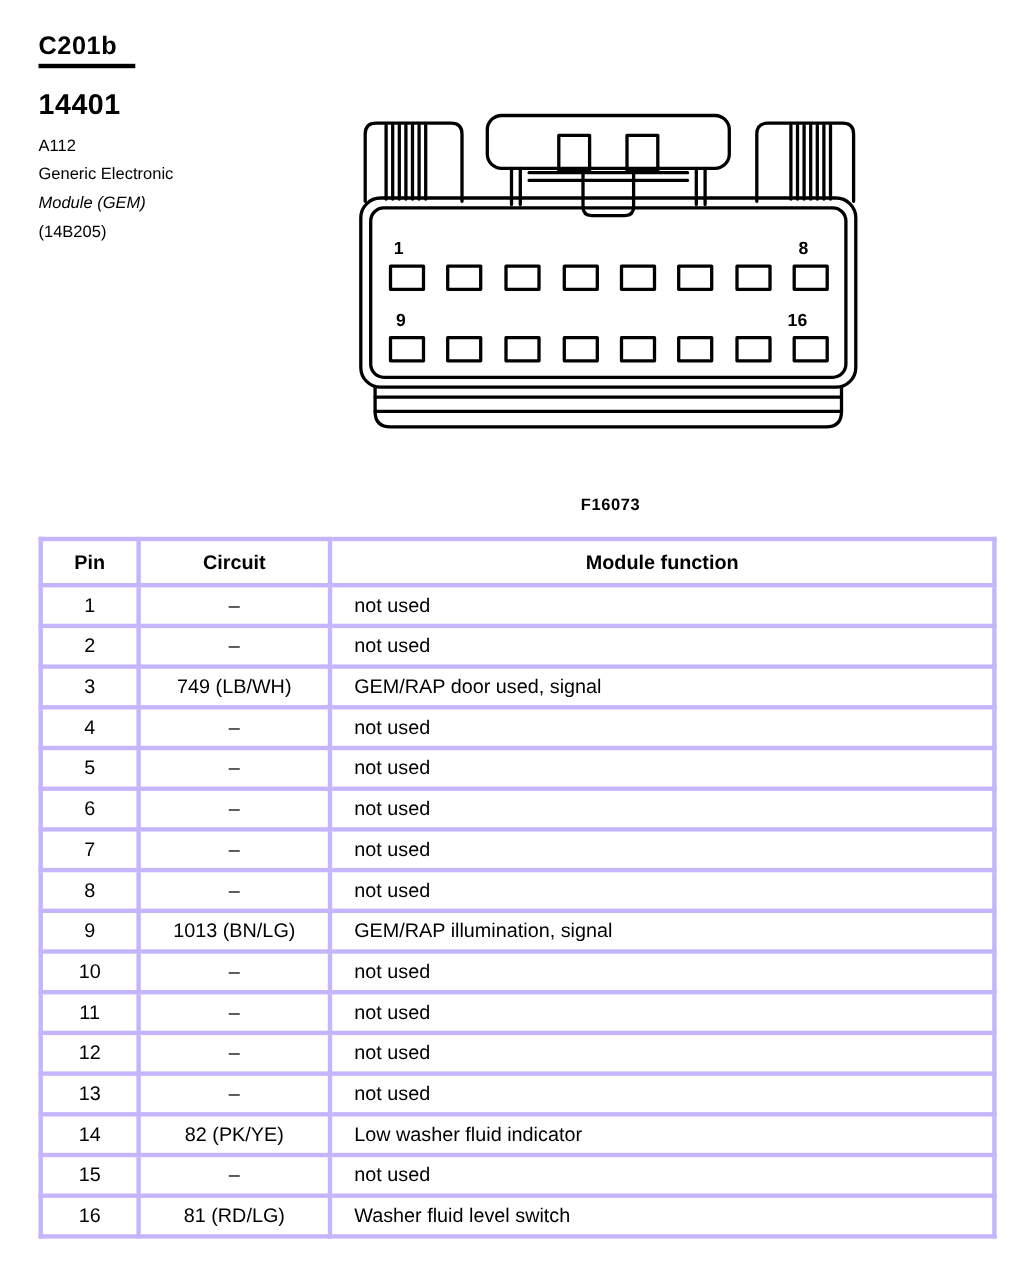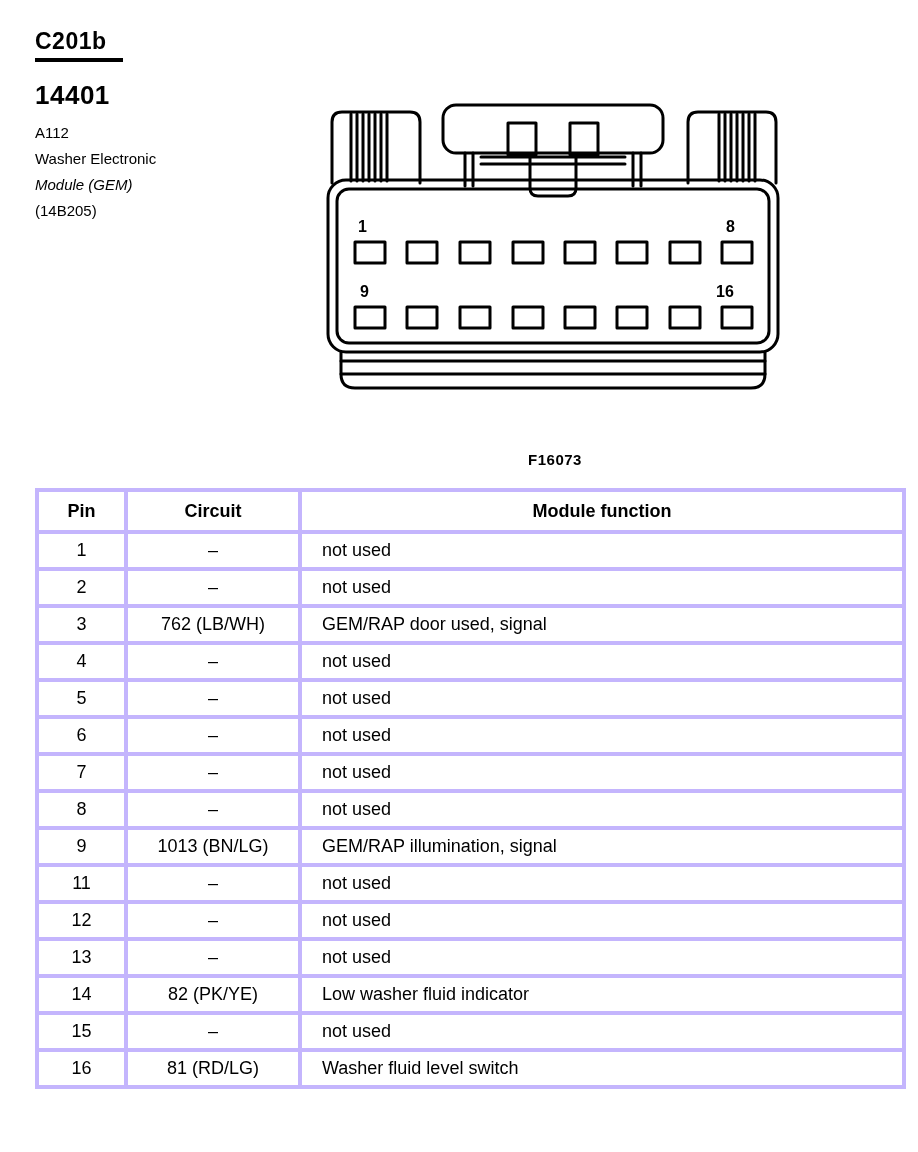--- a/index.html
+++ b/index.html
@@ -67,21 +67,21 @@
 </head>
 <body>
 
 <div class="page">
 
   <div class="connector-id">C201b</div>
   <div class="part-number">14401</div>
 
   <div class="component-block">
     <div>A112</div>
-    <div>Washer Electronic</div>
+    <div>Generic Electronic</div>
     <div class="it">Module (GEM)</div>
     <div>(14B205)</div>
   </div>
 
   <div class="connector-figure">
     <svg width="460" height="295" viewBox="0 0 460 295" fill="none" stroke="#000" stroke-width="3" stroke-linejoin="round" stroke-linecap="round">
 
       <g>
         <path d="M7,83 V22 Q7,12 17,12 H85 Q95,12 95,22 V83"></path>
         <path d="M26,14 V81 M32,14 V81 M38,14 V81 M44,14 V81 M50,14 V81 M56,14 V81 M62,14 V81"></path>
@@ -155,21 +155,21 @@
           <td class="col-circuit">–</td>
           <td class="col-fn">not used</td>
         </tr>
         <tr>
           <td class="col-pin">2</td>
           <td class="col-circuit">–</td>
           <td class="col-fn">not used</td>
         </tr>
         <tr>
           <td class="col-pin">3</td>
-          <td class="col-circuit">762 (LB/WH)</td>
+          <td class="col-circuit">749 (LB/WH)</td>
           <td class="col-fn">GEM/RAP door used, signal</td>
         </tr>
         <tr>
           <td class="col-pin">4</td>
           <td class="col-circuit">–</td>
           <td class="col-fn">not used</td>
         </tr>
         <tr>
           <td class="col-pin">5</td>
           <td class="col-circuit">–</td>
@@ -189,20 +189,25 @@
           <td class="col-pin">8</td>
           <td class="col-circuit">–</td>
           <td class="col-fn">not used</td>
         </tr>
         <tr>
           <td class="col-pin">9</td>
           <td class="col-circuit">1013 (BN/LG)</td>
           <td class="col-fn">GEM/RAP illumination, signal</td>
         </tr>
         <tr>
+          <td class="col-pin">10</td>
+          <td class="col-circuit">–</td>
+          <td class="col-fn">not used</td>
+        </tr>
+        <tr>
           <td class="col-pin">11</td>
           <td class="col-circuit">–</td>
           <td class="col-fn">not used</td>
         </tr>
         <tr>
           <td class="col-pin">12</td>
           <td class="col-circuit">–</td>
           <td class="col-fn">not used</td>
         </tr>
         <tr>

